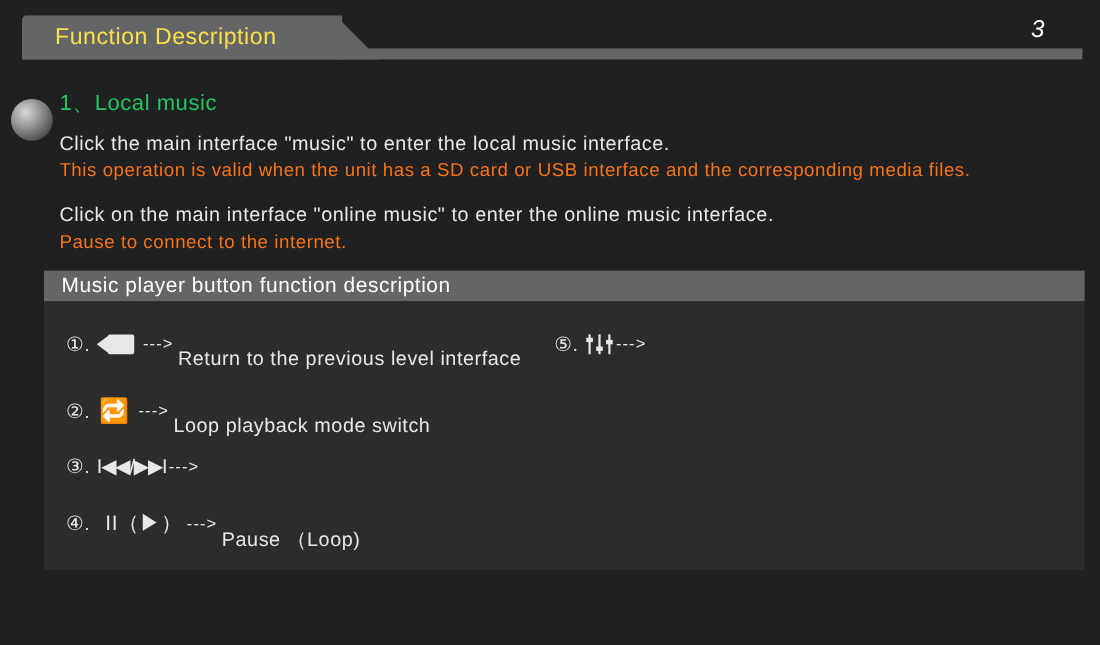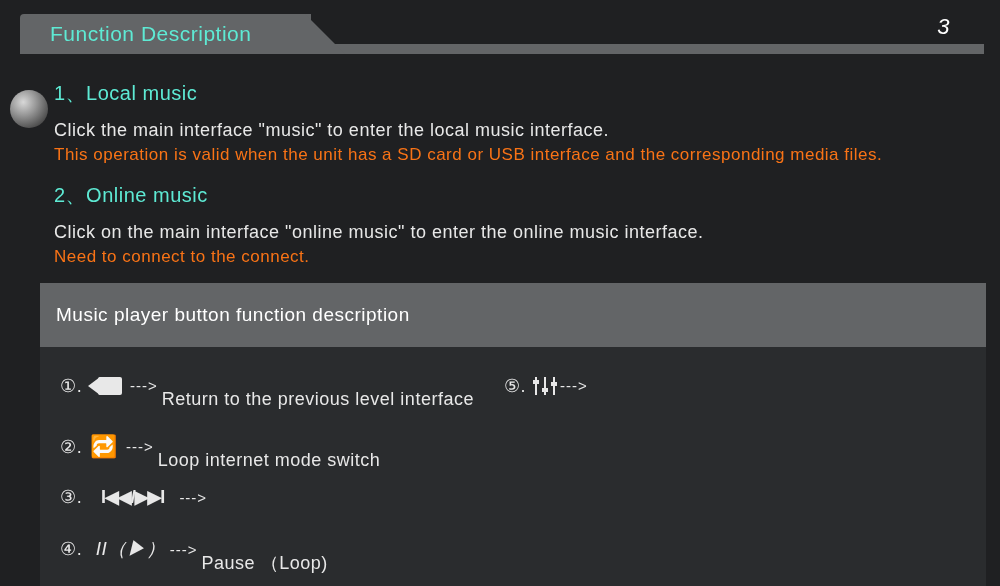--- a/index.html
+++ b/index.html
@@ -16,21 +16,21 @@
     background: #1f2022;
   }
   .header-tab {
     position: absolute;
     left: 20px;
     top: 14px;
     height: 40px;
     display: flex;
     align-items: center;
     background: #636567;
-    color: #5eead4;
+    color: #fde047;
     font-size: 21px;
     font-weight: 400;
     padding: 0 60px 0 30px;
     border-top-left-radius: 4px;
     z-index: 2;
   }
   .header-tab::after {
     content: "";
     position: absolute;
     right: -34px;
@@ -53,21 +53,21 @@
     color: #fff;
     font-style: italic;
     font-size: 22px;
     font-weight: 500;
     z-index: 3;
   }
   .content {
     padding: 26px 40px 0 54px;
   }
   .h2 {
-    color: #5eead4;
+    color: #22c55e;
     font-size: 20px;
     font-weight: 400;
     margin-bottom: 10px;
   }
   .body-txt { color: #e8e8e8; font-size: 18px; line-height: 1.45; }
   .note-txt { color: #f97316; font-size: 17px; line-height: 1.45; }
   .block { margin-bottom: 14px; }
 
   .knob {
     position: absolute;
@@ -79,21 +79,21 @@
   }
 
   .panel {
     margin: 8px 0 0 -14px;
     width: 946px;
   }
   .panel-head {
     background: #636567;
     color: #fff;
     font-size: 19px;
-    padding: 21px 16px;
+    padding: 3px 16px;
   }
   .panel-body {
     background: #2a2c2e;
     padding: 14px 10px 14px 20px;
     color: #e8e8e8;
     font-size: 18px;
   }
   .row { display: flex; align-items: center; margin-bottom: 12px; min-height: 28px; }
   .circ-num { display: inline-block; min-width: 28px; font-size: 18px; }
   .arrow { letter-spacing: 1px; font-size: 15px; margin: 0 4px 0 2px; }
@@ -109,22 +109,22 @@
     content:""; position:absolute; left:0; top:0;
     border-top: 9px solid transparent;
     border-bottom: 9px solid transparent;
     border-right: 12px solid #e8e8e8;
   }
   .i-back::after {
     content:""; position:absolute; left:10px; top:0;
     width:24px; height:18px; background:#e8e8e8; border-radius:2px;
   }
   .i-loop { font-size: 22px; margin: 0 6px 0 2px; }
-  .i-prevnext { font-size: 18px; letter-spacing: -1px; margin: 0 13px; font-family: Arial, sans-serif; font-weight: bold;}
-  .i-pauseplay { font-size: 19px; margin: 12px 2px; font-style: italic; }
+  .i-prevnext { font-size: 18px; letter-spacing: -1px; margin: 0 0; font-family: Arial, sans-serif;}
+  .i-pauseplay { font-size: 19px; margin: 12px 2px; }
   .i-eq svg { display:block; }
 </style>
 </head>
 <body>
 
 <div class="header-wrap">
   <div class="header-tab">
     <span>Function Description</span>
   </div>
   <div class="header-bar"></div>
@@ -135,23 +135,22 @@
 
 <div class="content">
 
   <div class="block">
     <div class="h2">1、Local music</div>
     <div class="body-txt">Click the main interface "music" to enter the local music interface.</div>
     <div class="note-txt">This operation is valid when the unit has a SD card or USB interface and the corresponding media files.</div>
   </div>
 
   <div class="block">
-    <div class="h2">2、Online music</div>
     <div class="body-txt">Click on the main interface "online music" to enter the online music interface.</div>
-    <div class="note-txt">Need to connect to the connect.</div>
+    <div class="note-txt">Pause to connect to the internet.</div>
   </div>
 
   <div class="panel">
     <div class="panel-head">Music player button function description</div>
     <div class="panel-body">
 
       <div class="row">
         <span class="circ-num">①.</span>
         <span class="icon">
             <span class="i-back"></span>
@@ -174,21 +173,21 @@
             </svg>
           </span>
           <span class="arrow">---&gt;</span>
         </span>
       </div>
 
       <div class="row">
         <span class="circ-num">②.</span>
         <span class="icon i-loop">🔁</span>
         <span class="arrow">---&gt;</span>
-        <span class="desc">Loop internet mode switch</span>
+        <span class="desc">Loop playback mode switch</span>
       </div>
 
       <div class="row">
         <span class="circ-num">③.</span>
         <span class="icon i-prevnext">I◀◀/▶▶I</span>
         <span class="arrow">---&gt;</span>
       </div>
 
       <div class="row" style="margin-bottom:2px;">
         <span class="circ-num">④.</span>

